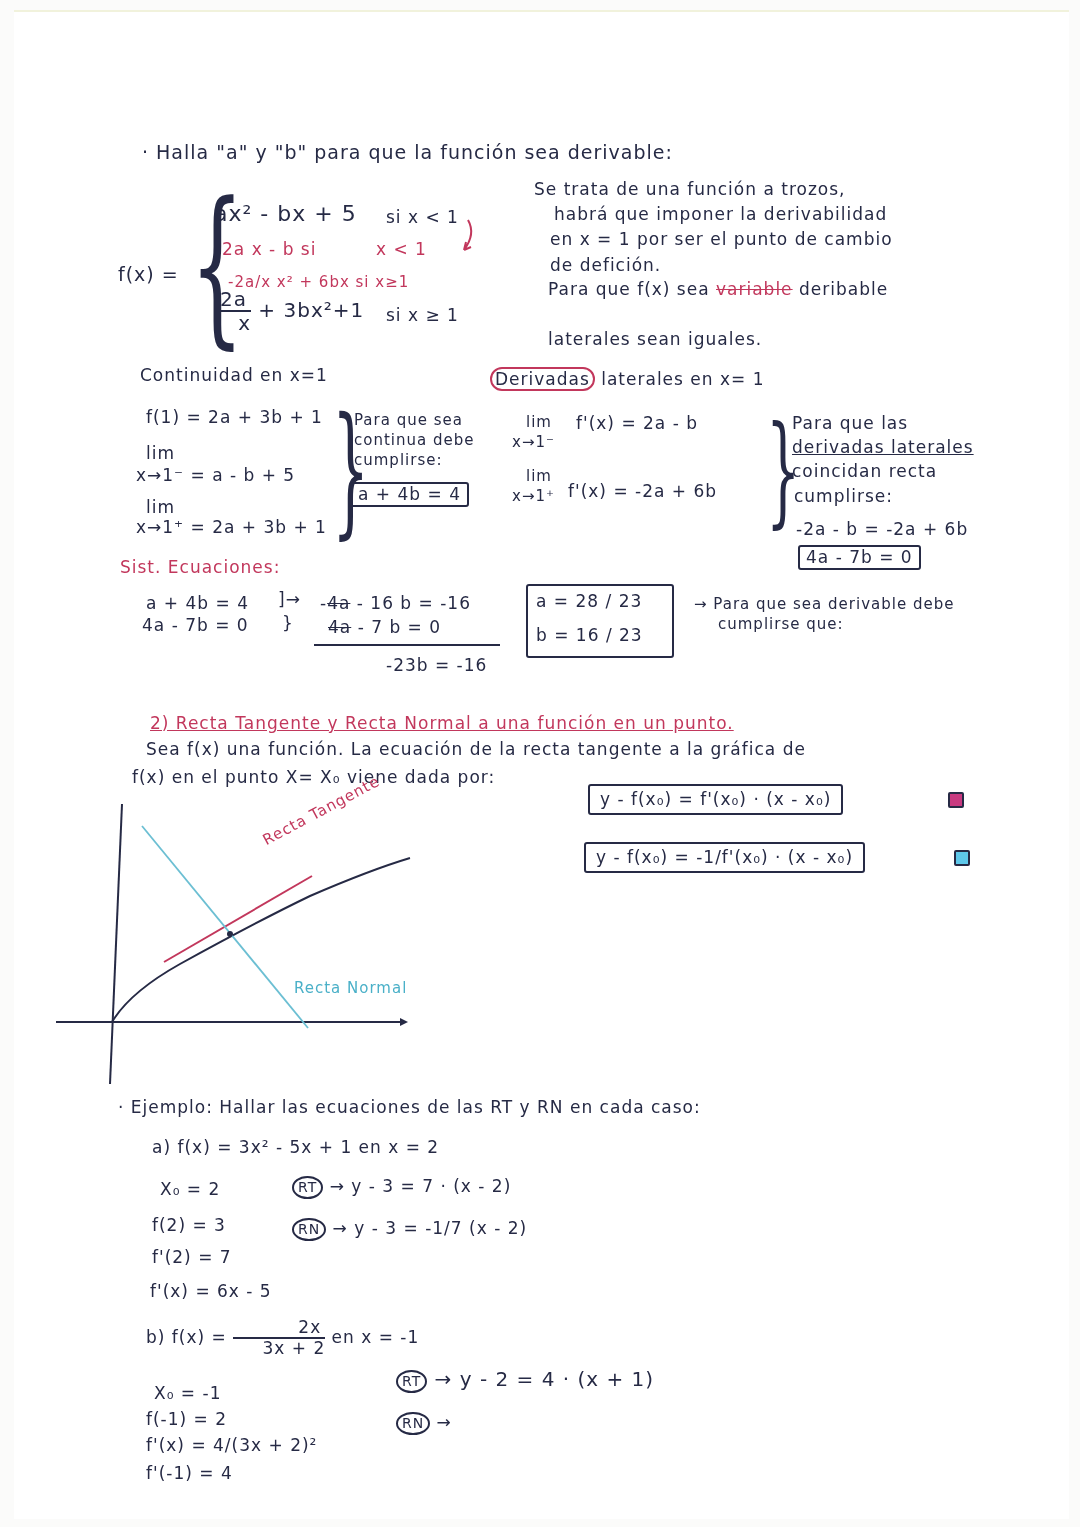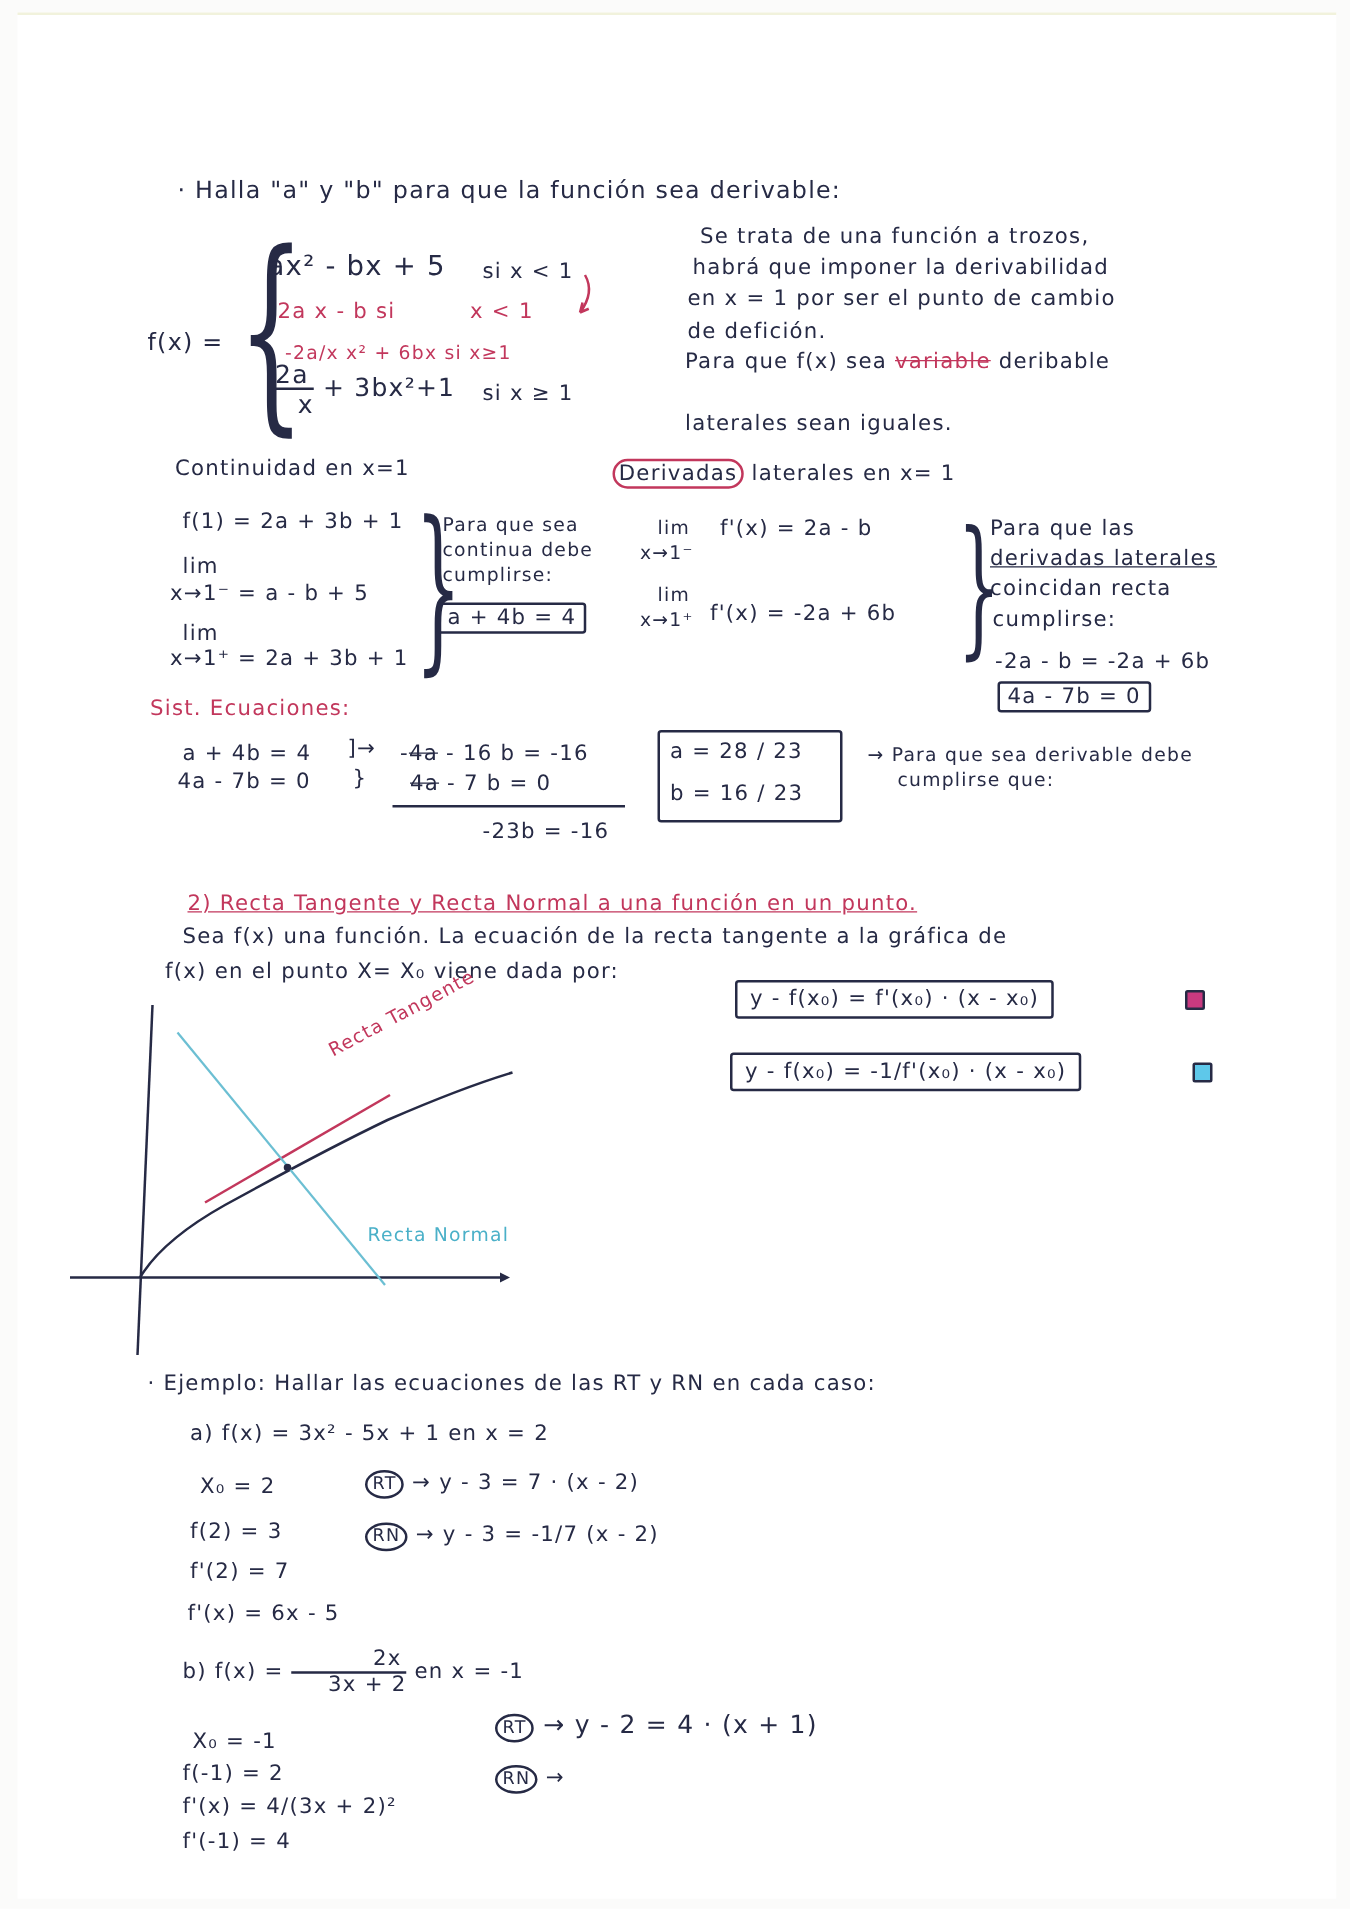--- a/index.html
+++ b/index.html
@@ -50,21 +50,21 @@
   <svg width="40" height="60" style="left:440px;top:200px;">
     <path d="M14 8 Q22 22 10 38 M10 38 l2 -8 M10 38 l7 -3" stroke="#c2375c" stroke-width="2" fill="none"></path>
     <path d="M16 58 Q24 52 20 44 M20 44 l-6 2 M20 44 l3 6" stroke="#c2375c" stroke-width="2" fill="none" transform="translate(0,22)"></path>
   </svg>
   <div class="t dark" style="left:202px;top:276px;font-size:20px;">
     <span class="frac"><span class="num">2a</span><span class="den">x</span></span>
     <span>+ 3bx²+1</span>
   </div>
   <div class="t dark sm" style="left:372px;top:294px;">si  x ≥ 1</div>
 
-  <div class="t dark sm" style="left:546px;top:168px;">Se trata de una función a trozos,</div>
+  <div class="t dark sm" style="left:520px;top:168px;">Se trata de una función a trozos,</div>
   <div class="t dark sm" style="left:540px;top:193px;">habrá que imponer la derivabilidad</div>
   <div class="t dark sm" style="left:536px;top:218px;">en  x = 1  por ser el punto de cambio</div>
   <div class="t dark sm" style="left:536px;top:244px;">de defición.</div>
   <div class="t dark sm" style="left:534px;top:268px;">
     <span>Para que  f(x)  sea</span>
     <span class="strike" style="color:#c2375c;">variable</span>
     <span>deribable</span>
   </div>
   <div class="t dark sm" style="left:534px;top:318px;">laterales sean iguales.</div>
 

